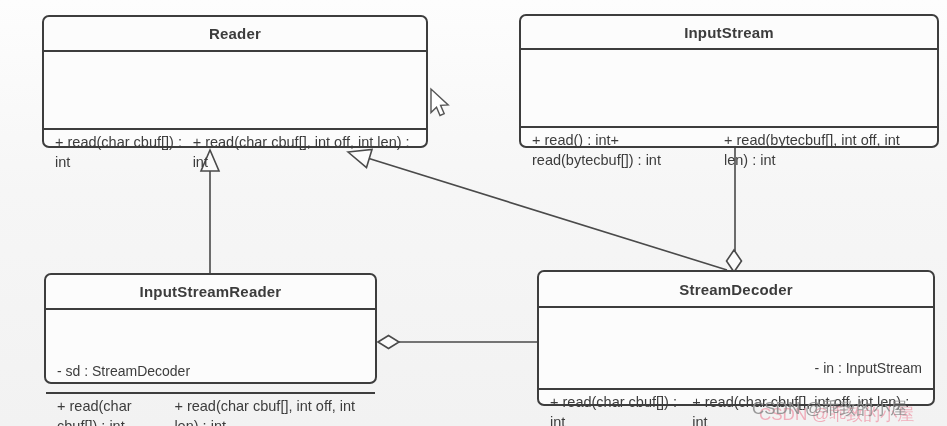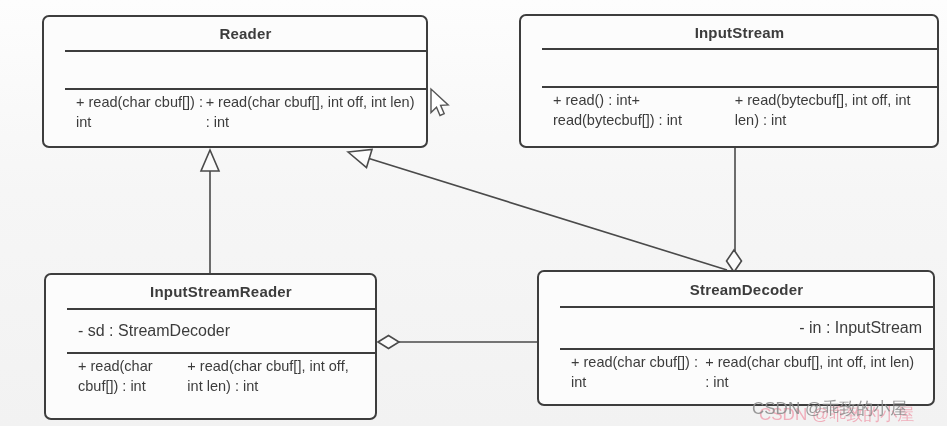--- a/index.html
+++ b/index.html
@@ -5,43 +5,43 @@
   html,body{margin:0;padding:0;}
   body{
     width:947px;height:426px;position:relative;overflow:hidden;
     background:linear-gradient(180deg,#fdfdfd 0%,#f6f6f6 45%,#f2f2f2 100%);
     font-family:"Liberation Sans",sans-serif;
   }
   .stage{position:absolute;inset:0;}
   .uml-box{
     position:absolute;box-sizing:border-box;
     background:#fcfcfc;border:2px solid #3d3d3d;border-radius:7px;
-    color:#3c3c3c;display:flex;flex-direction:column;padding-left:21px;
+    color:#3c3c3c;display:flex;flex-direction:column;
   }
   .uml-title{
     font-weight:bold;font-size:15px;letter-spacing:.2px;
     display:flex;align-items:center;justify-content:center;
     border-bottom:2px solid #3d3d3d;flex:0 0 auto;
   }
   .uml-attrs{
     border-bottom:2px solid #3d3d3d;flex:0 0 auto;
-    display:flex;align-items:center;padding:0 11px;font-size:16px;
+    display:flex;align-items:center;padding:0 11px;font-size:14px;margin-top:40px;
   }
   .uml-methods{
     flex:1 1 auto;display:flex;flex-direction:row;justify-content:center;
     padding:2px 11px;font-size:14.5px;line-height:20px;
   }
   
   .box-reader        {left:42px; top:15px; width:386px;height:133px;}
   .box-reader .uml-title {height:33px;}
   .box-reader .uml-attrs {height:36px;}
   .box-inputstream   {left:519px;top:14px; width:420px;height:134px;}
   .box-inputstream .uml-title {height:32px;}
   .box-inputstream .uml-attrs {height:36px;}
-  .box-isr           {left:44px; top:273px;width:333px;height:147px;}
+  .box-isr           {left:44px; top:273px;width:333px;height:111px;}
   .box-isr .uml-title {height:33px;}
   .box-isr .uml-attrs {height:42px;}
   .box-sd            {left:537px;top:270px;width:398px;height:136px;}
   .box-sd .uml-title {height:34px;}
   .box-sd .uml-attrs {height:40px;justify-content:flex-end;}
 
   svg.overlay{position:absolute;inset:0;pointer-events:none;}
   .conn{stroke:#4a4a4a;stroke-width:1.6;fill:none;}
   .head{stroke:#4a4a4a;stroke-width:1.6;fill:#fbfbfb;}
   .cursor-shape{fill:#ffffff;stroke:#555555;stroke-width:1.4;}

